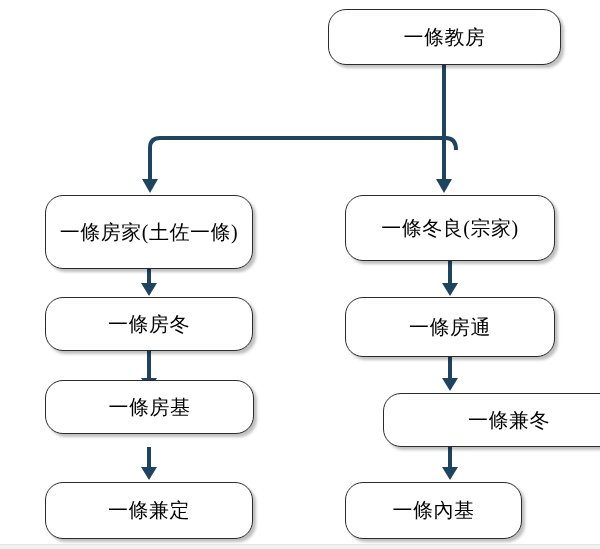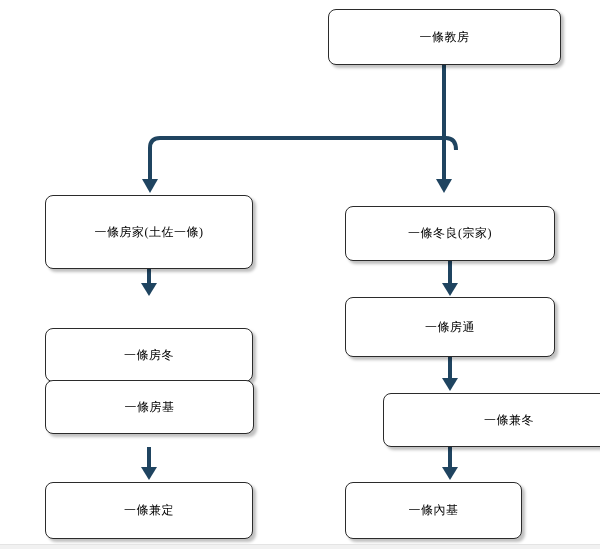--- a/index.html
+++ b/index.html
@@ -9,23 +9,23 @@
     background:#ffffff;
     overflow:hidden;
     font-family:"Liberation Serif","DejaVu Serif",serif;
   }
   .connectors{position:absolute;left:0;top:0;pointer-events:none;}
   .node{
     position:absolute;
     display:flex;align-items:center;justify-content:center;
     background:var(--box-fill,#fff);
     border:1.5px solid var(--box-border,#2b2b2b);
-    border-radius:8px;
+    border-radius:18px;
     box-shadow:3px 3px 3px var(--shadow,rgba(0,0,0,.25));
-    font-size:12px;
+    font-size:20px;
     color:var(--text,#000);
     text-align:center;
     letter-spacing:0.5px;
     box-sizing:border-box;
   }
   .bottom-strip{
     position:absolute;left:0;top:544px;width:600px;height:5px;
     background:#f1f1f1;border-top:1px solid #e4e4e4;
   }
 </style>
@@ -53,23 +53,23 @@
     <polygon points="442,283 458,283 450,296" fill="#1f4460"></polygon>
     <path d="M450 351 L450 379" fill="none" stroke-width="4" stroke="#1f4460"></path>
     <polygon points="442,378 458,378 450,391" fill="#1f4460"></polygon>
     <path d="M450 447 L450 468" fill="none" stroke-width="4" stroke="#1f4460"></path>
     <polygon points="442,467 458,467 450,480" fill="#1f4460"></polygon>
   </svg>
 
   <div class="node" style="left:328px;top:9px;width:233px;height:56px;">一條教房</div>
 
   <div class="node" style="left:45px;top:195px;width:208px;height:74px;">一條房家(土佐一條)</div>
-  <div class="node" style="left:345px;top:206px;width:210px;height:55px;">一條冬良(宗家)</div>
+  <div class="node" style="left:345px;top:195px;width:210px;height:66px;">一條冬良(宗家)</div>
 
-  <div class="node" style="left:45px;top:297px;width:208px;height:54px;margin-top:31px;">一條房冬</div>
+  <div class="node" style="left:45px;top:297px;width:208px;height:54px;">一條房冬</div>
   <div class="node" style="left:345px;top:297px;width:210px;height:60px;">一條房通</div>
 
   <div class="node" style="left:45px;top:380px;width:209px;height:54px;">一條房基</div>
   <div class="node" style="left:345px;top:393px;width:252px;height:54px;margin-left:38px;">一條兼冬</div>
 
   <div class="node" style="left:45px;top:482px;width:208px;height:57px;">一條兼定</div>
   <div class="node" style="left:345px;top:482px;width:177px;height:57px;">一條內基</div>
 
   <div class="bottom-strip"></div>
 </div>

